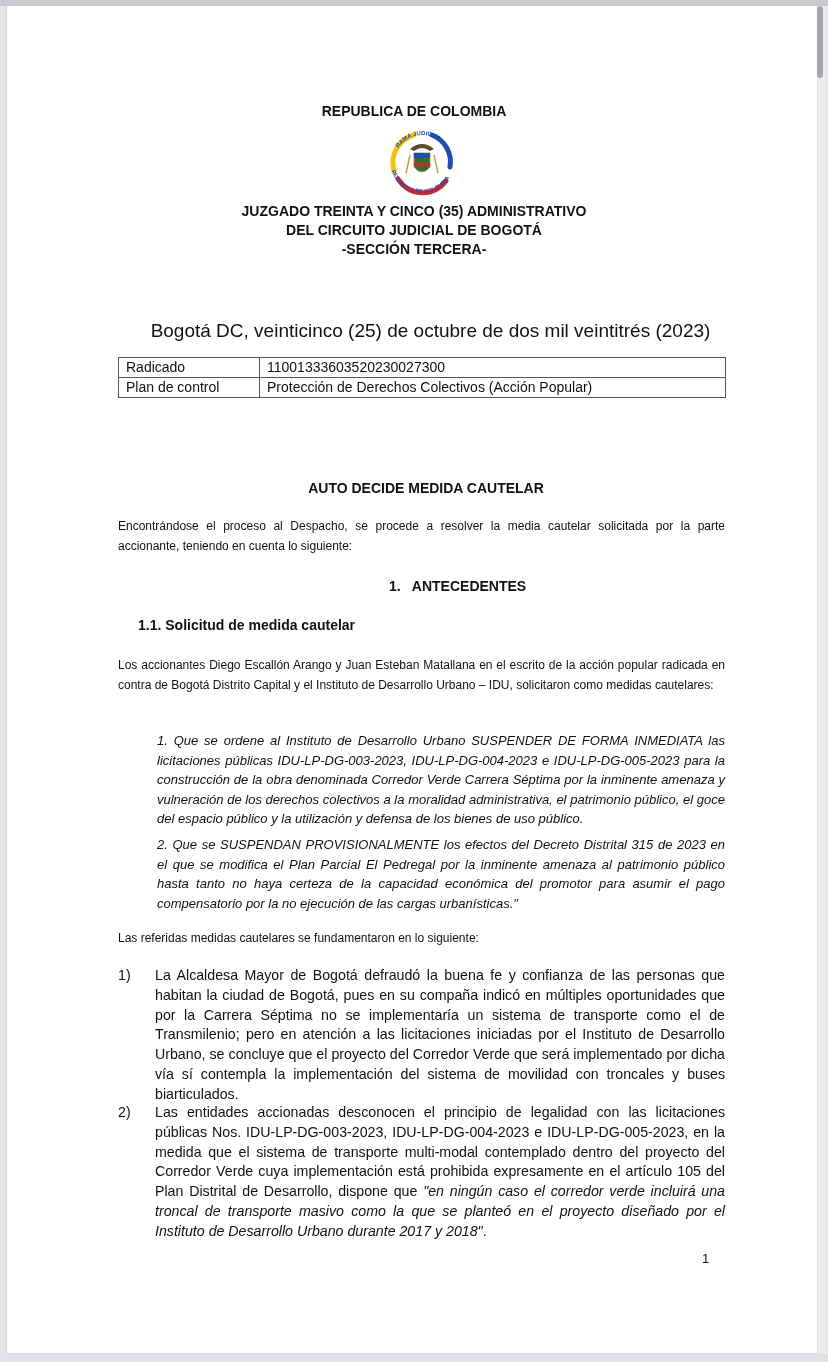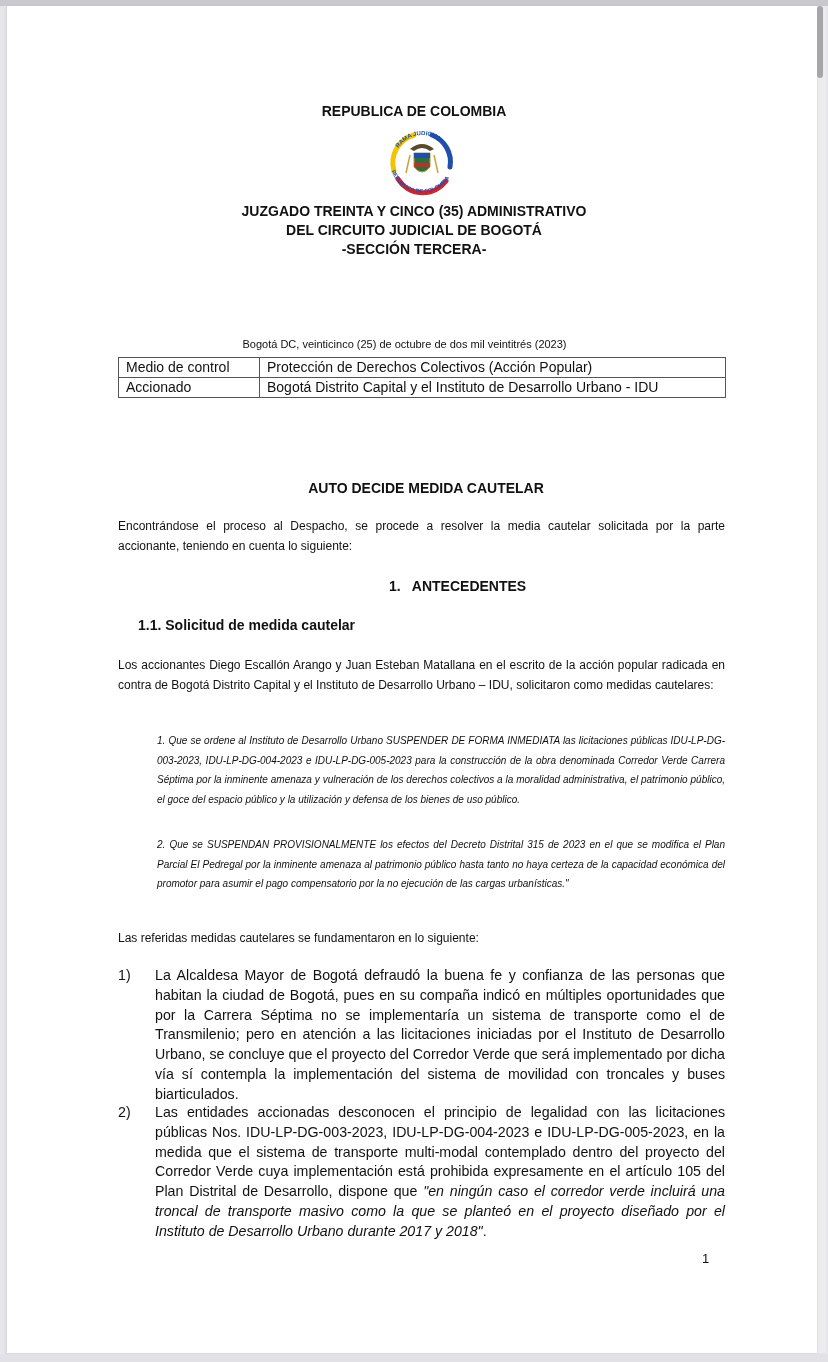--- a/index.html
+++ b/index.html
@@ -51,21 +51,21 @@
   }
   table.meta td.k { width: 126px; }
 
   .para {
     position: absolute; left: 118px; width: 607px;
     font-size: 12px; line-height: 19.8px; text-align: justify;
     text-align-last: left;
   }
   .quote {
     position: absolute; left: 157px; width: 568px;
-    font-size: 10px; line-height: 19.6px; font-style: italic;
+    font-size: 13px; line-height: 19.6px; font-style: italic;
     text-align: justify; text-align-last: left;
   }
   .item {
     position: absolute; left: 118px; width: 607px;
     font-size: 14.2px; line-height: 19.8px;
   }
   .item .num { position: absolute; left: 0; top: 0; }
   .item .body { margin-left: 37px; text-align: justify; text-align-last: left; }
   .item .body i { font-style: italic; }
 </style>
@@ -104,31 +104,31 @@
     <rect x="34" y="26" width="16" height="5" fill="#1f4fa8"></rect>
     <rect x="34" y="36" width="16" height="4" fill="#d8232a" opacity="0.8"></rect>
     <path d="M30,28 L26,46 M54,28 L58,46" stroke="#c8a43a" stroke-width="1.5"></path>
   </svg>
 </div>
 
 <div class="abs center bold t14" style="top:203px;">JUZGADO TREINTA Y CINCO (35) ADMINISTRATIVO</div>
 <div class="abs center bold t14" style="top:222px;">DEL CIRCUITO JUDICIAL DE BOGOTÁ</div>
 <div class="abs center bold t14" style="top:241px;text-align:center;">-SECCIÓN TERCERA-</div>
 
-<div class="abs t13" style="left:101px; width:607px; top:320px; text-align:center; font-size:11px;margin-top:18px;">Bogotá DC, veinticinco (25) de octubre de dos mil veintitrés (2023)</div>
+<div class="abs t13" style="left:127px; width:607px; top:320px; text-align:center; font-size:19px;">Bogotá DC, veinticinco (25) de octubre de dos mil veintitrés (2023)</div>
 
 <table class="meta">
   <tbody>
-  <tr>
-    <td class="k">Medio de control</td>
-    <td>Protección de Derechos Colectivos (Acción Popular)</td>
+      <tr>
+    <td class="k">Radicado</td>
+    <td>11001333603520230027300</td>
   </tr>
   <tr>
-    <td class="k">Accionado</td>
-    <td>Bogotá Distrito Capital y el Instituto de Desarrollo Urbano - IDU</td>
+    <td class="k">Plan de control</td>
+    <td>Protección de Derechos Colectivos (Acción Popular)</td>
   </tr>
 </tbody>
   </table>
 
 <div class="abs center bold t14" style="top:480px;padding-left:12px;">AUTO DECIDE MEDIDA CAUTELAR</div>
 
 <div class="para" style="top:517px;">Encontrándose el proceso al Despacho, se procede a resolver la media cautelar solicitada por la parte accionante, teniendo en cuenta lo siguiente:</div>
 
 <div class="abs bold t14" style="left:389px; top:578px; white-space:pre;">1.   ANTECEDENTES</div>
 

